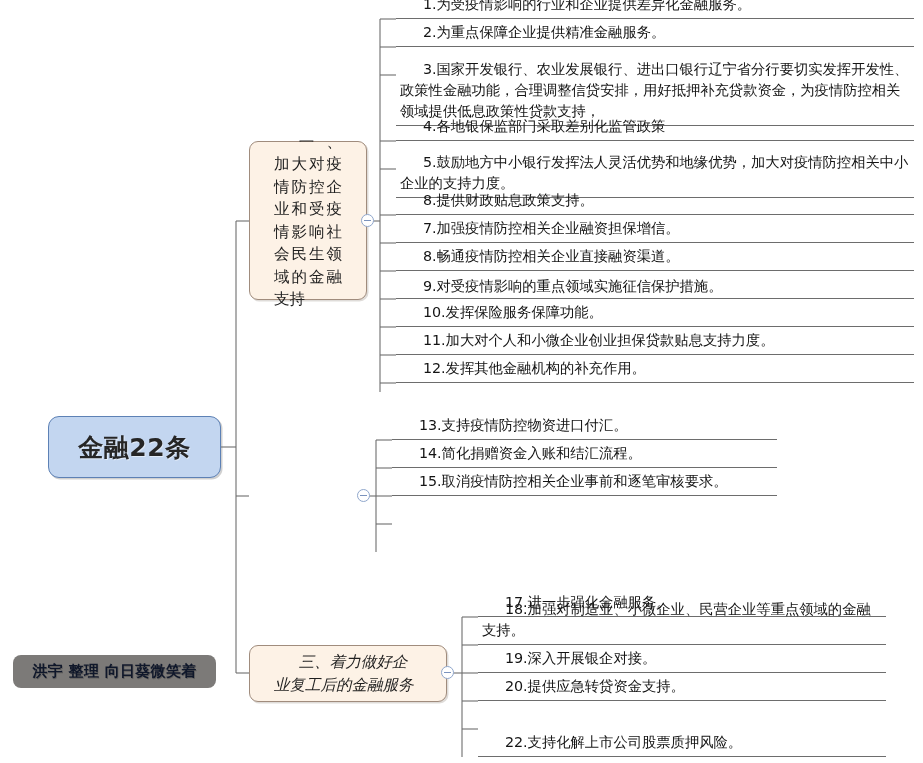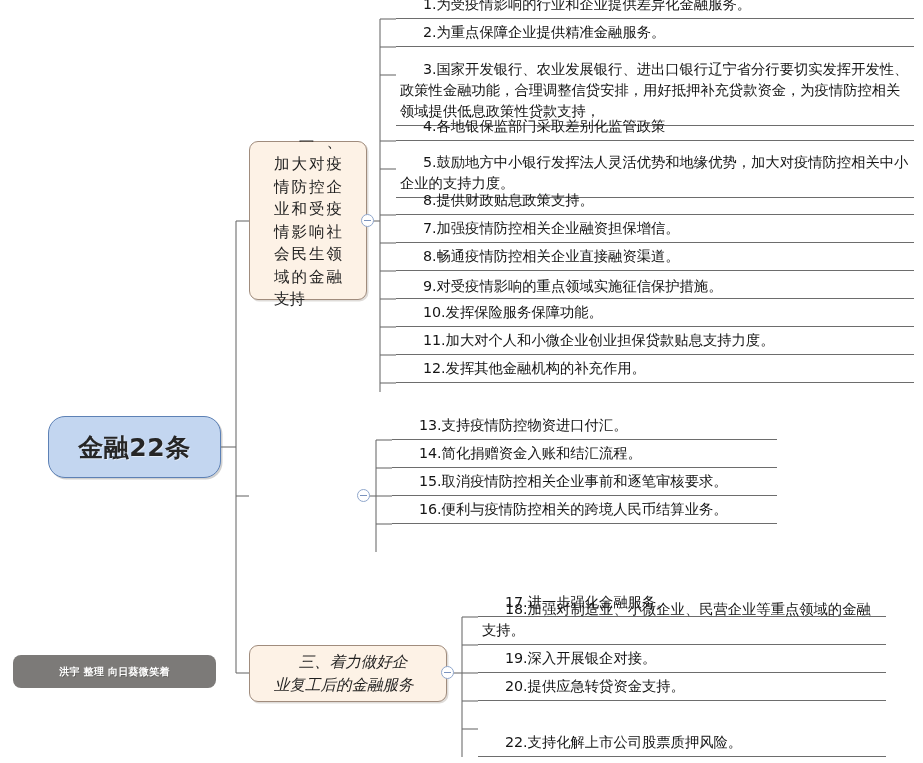--- a/index.html
+++ b/index.html
@@ -34,21 +34,21 @@
 
   
   .root-node {
     position: absolute;
     left: 48px;
     top: 416px;
     width: 173px;
     height: 62px;
     background: #c3d6f0;
     border: 1.6px solid #5d81b5;
-    border-radius: 17px;
+    border-radius: 11px;
     box-sizing: border-box;
     display: flex;
     align-items: center;
     justify-content: center;
     box-shadow: 1.5px 1.5px 0 rgba(120,120,120,0.35);
   }
   .root-node .root-label {
     font-size: 25px;
     font-weight: bold;
     color: #262626;
@@ -131,22 +131,22 @@
     top: 655px;
     width: 203px;
     height: 33px;
     background: #7c7a78;
     border-radius: 8px;
     display: flex;
     align-items: center;
     justify-content: center;
   }
   .credit-pill .credit-label {
-    color: #ffffff;
-    font-size: 10px;
+    color: #0f172a;
+    font-size: 15px;
     font-weight: bold;
     letter-spacing: 0.3px;
     text-shadow: 0.7px 0.7px 0 rgba(0,0,0,0.22);
   }
 </style>
 </head>
 <body>
 
 <div id="canvas">
 
@@ -265,23 +265,20 @@
   </div>
 
   <div class="leaf single" style="left:392px; top:446px; width:385px; height:22px;">
     <span class="leaf-label">14.简化捐赠资金入账和结汇流程。</span>
   </div>
 
   <div class="leaf single" style="left:392px; top:474px; width:385px; height:22px;">
     <span class="leaf-label">15.取消疫情防控相关企业事前和逐笔审核要求。</span>
   </div>
 
-  <div class="leaf single" style="left:392px; top:502px; width:385px; height:22px;">
-    <span class="leaf-label">16.便利与疫情防控相关的跨境人民币结算业务。</span>
-  </div>
 
   <div class="leaf single" style="left:478px; top:595px; width:408px; height:22px;">
     <span class="leaf-label">17.进一步强化金融服务。</span>
   </div>
 
   <div class="leaf single" style="left:478px; top:623px; width:408px; height:22px;">
     <span class="leaf-label">18.加强对制造业、小微企业、民营企业等重点领域的金融支持。</span>
   </div>
 
   <div class="leaf single" style="left:478px; top:651px; width:408px; height:22px;">

